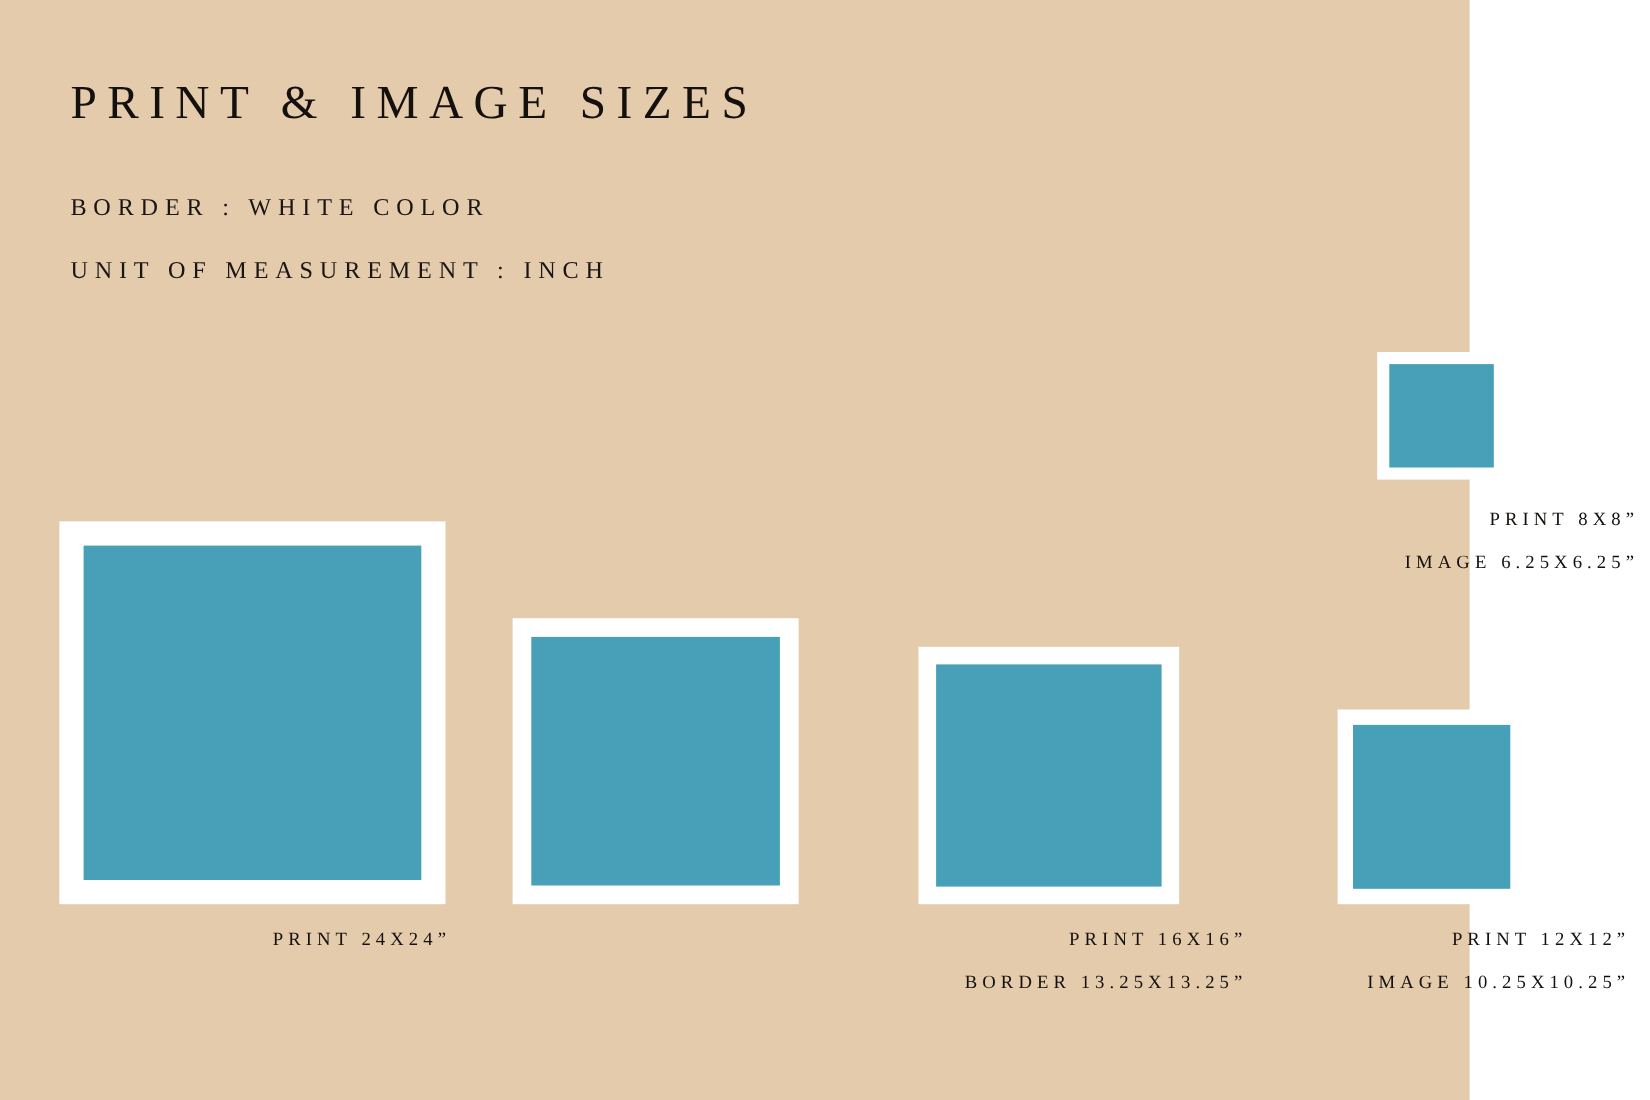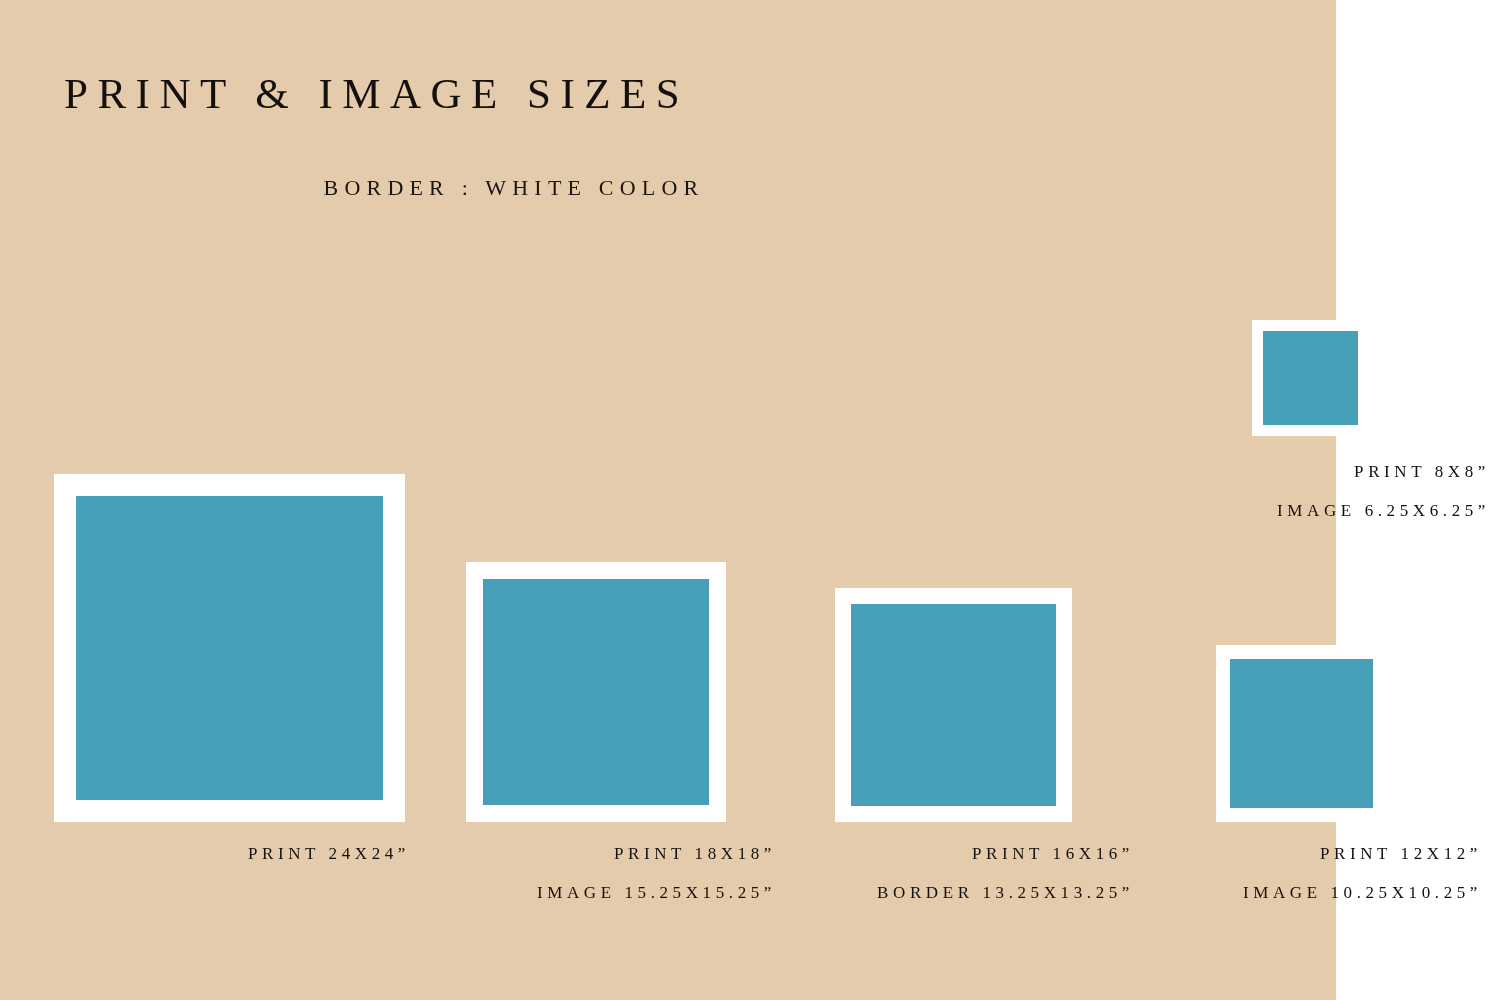--- a/index.html
+++ b/index.html
@@ -39,21 +39,20 @@
   }
   .meta-line {
     font-family: "Liberation Serif", "DejaVu Serif", serif;
     font-size: 22px;
     font-weight: 400;
     letter-spacing: 6.2px;
     color: #1a1513;
     margin: 0 0 36px 0;
     white-space: nowrap;
     line-height: 1;
-    text-align: center;
   }
 
   
   .frame {
     position: absolute;
     background: #ffffff;
     box-sizing: border-box;
   }
   .frame-image {
     width: 100%;
@@ -81,43 +80,40 @@
   }
 </style>
 </head>
 <body>
 
 <div id="canvas">
 
   <div class="header">
     <h1 class="page-title">PRINT &amp; IMAGE SIZES</h1>
     <p class="meta-line">BORDER : WHITE COLOR</p>
+    <p class="meta-line">UNIT OF MEASUREMENT : INCH</p>
   </div>
 
   <div class="frame" style="left:1252px; top:320px; width:117px; height:116px; padding:11px;">
     <div class="frame-image"></div>
   </div>
   <div class="caption" style="left:1130px; top:463px; width:360px;">
     <p class="caption-line">PRINT 8X8”</p>
     <p class="caption-line">IMAGE 6.25X6.25”</p>
   </div>
 
   <div class="frame" style="left:54px; top:474px; width:351px; height:348px; padding:22px;">
     <div class="frame-image"></div>
   </div>
   <div class="caption" style="left:50px; top:845px; width:360px;">
     <p class="caption-line">PRINT 24X24”</p>
   </div>
 
   <div class="frame" style="left:466px; top:562px; width:260px; height:260px; padding:17px;">
     <div class="frame-image"></div>
-  </div>
-  <div class="caption" style="left:416px; top:845px; width:360px;">
-    <p class="caption-line">PRINT 18X18”</p>
-    <p class="caption-line">IMAGE 15.25X15.25”</p>
   </div>
 
   <div class="frame" style="left:835px; top:588px; width:237px; height:234px; padding:16px;">
     <div class="frame-image"></div>
   </div>
   <div class="caption" style="left:774px; top:845px; width:360px;">
     <p class="caption-line">PRINT 16X16”</p>
     <p class="caption-line">BORDER 13.25X13.25”</p>
   </div>
 

